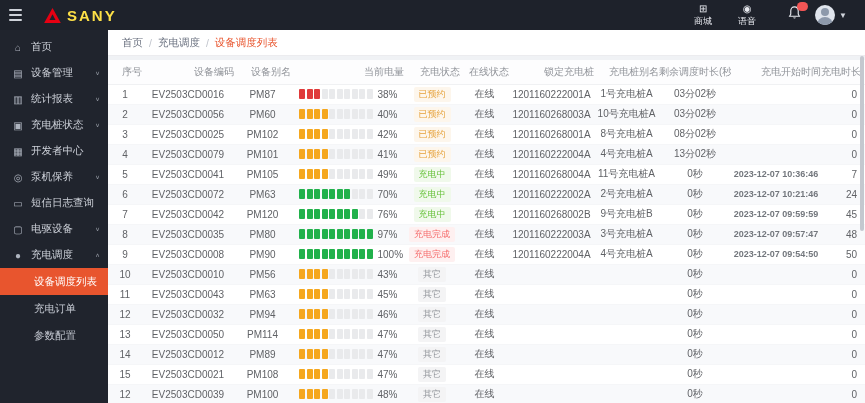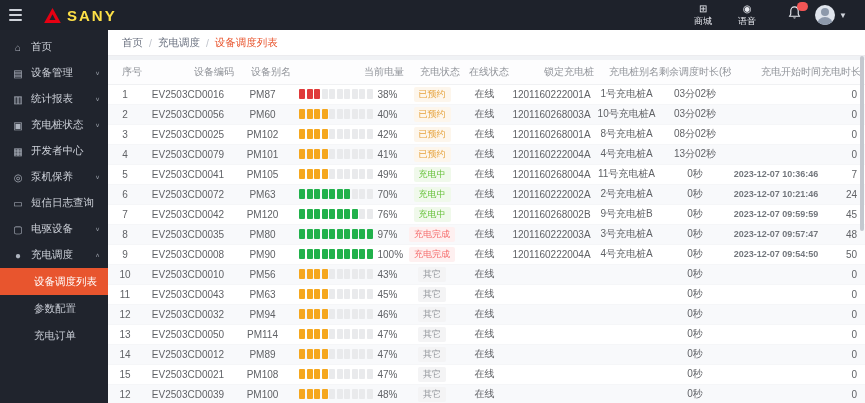--- a/index.html
+++ b/index.html
@@ -159,22 +159,22 @@
         <span class="m-icon">▢</span>
         <span class="m-label">电驱设备</span>
         <span class="chev">∨</span>
       </div>
       <div class="menu-item">
         <span class="m-icon">●</span>
         <span class="m-label">充电调度</span>
         <span class="chev">∧</span>
       </div>
       <div class="sub-item active">设备调度列表</div>
+      <div class="sub-item">充电订单</div>
       <div class="sub-item">参数配置</div>
-      <div class="sub-item">充电订单</div>
     </div>
 
   <div class="main">
     <div class="breadcrumb">
       <span>首页</span>
       <span class="sep">/</span>
       <span>充电调度</span>
       <span class="sep">/</span>
       <span class="current">设备调度列表</span>
     </div>

